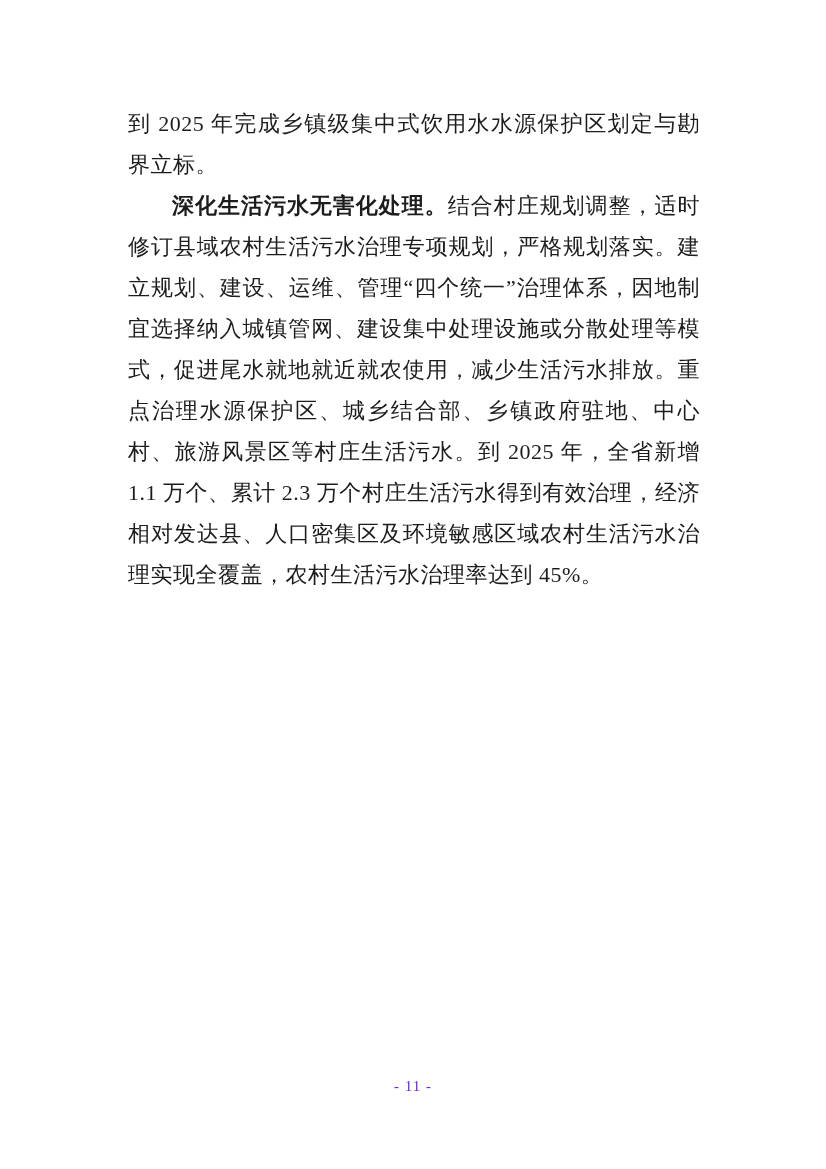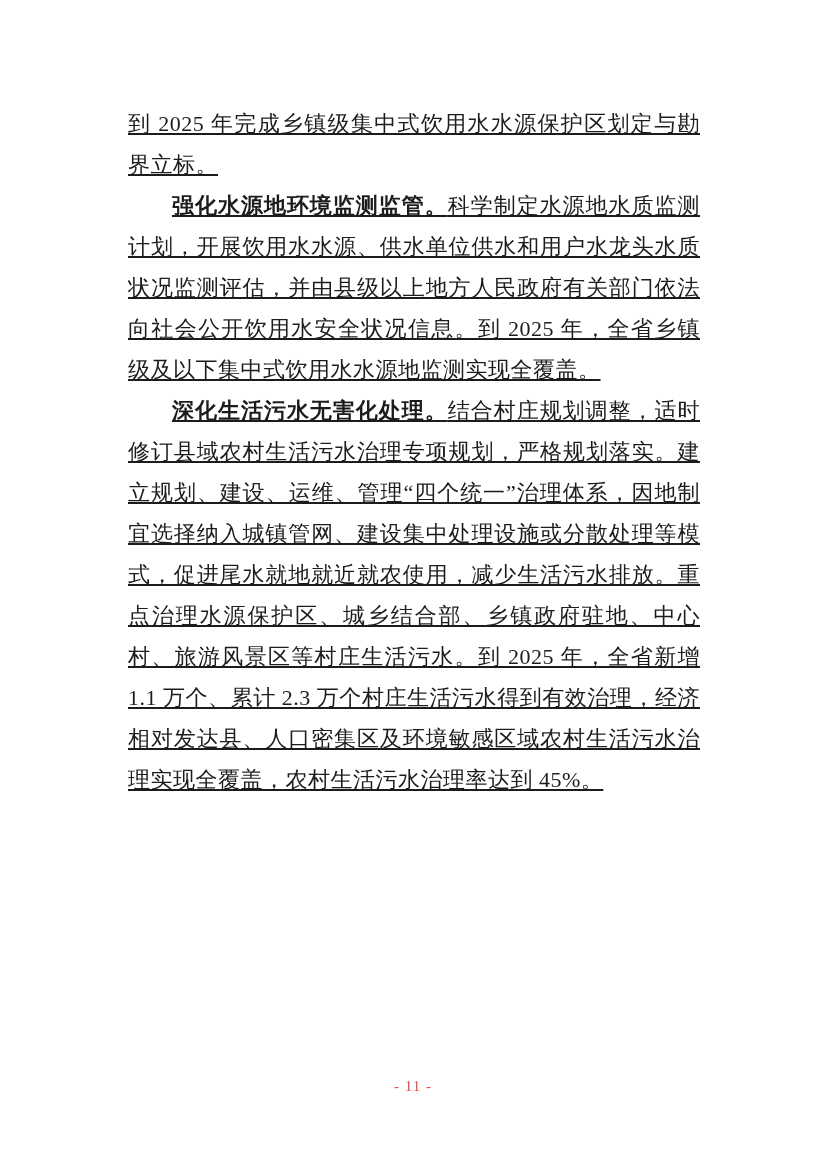--- a/index.html
+++ b/index.html
@@ -22,49 +22,47 @@
     top: 103px;
     width: 572px;
     font-size: 22px;
     line-height: 41px;
     text-align: justify;
     letter-spacing: 0.5px;
   }
   .para {
     margin: 0;
     padding: 0;
-    text-decoration: underline;
   }
   .para.indent {
     text-indent: 2em;
   }
   .lead {
     font-weight: 700;
     letter-spacing: 0.5px;
   }
   .footer {
     position: absolute;
     left: 0;
     right: 0;
     top: 1078px;
     text-align: center;
     font-size: 15px;
-    color: #ef4444;
+    color: #6d28d9;
     letter-spacing: 1px;
   }
 </style>
 </head>
 <body>
 
 <div class="page">
   <div class="content">
 
     <p class="para">到 2025 年完成乡镇级集中式饮用水水源保护区划定与勘界立标。</p>
 
-    <p class="para indent"><span class="lead">强化水源地环境监测监管。</span><span>科学制定水源地水质监测计划，开展饮用水水源、供水单位供水和用户水龙头水质状况监测评估，并由县级以上地方人民政府有关部门依法向社会公开饮用水安全状况信息。到 2025 年，全省乡镇级及以下集中式饮用水水源地监测实现全覆盖。</span></p>
 
 
     <p class="para indent"><span class="lead">深化生活污水无害化处理。</span><span>结合村庄规划调整，适时修订县域农村生活污水治理专项规划，严格规划落实。建立规划、建设、运维、管理“四个统一”治理体系，因地制宜选择纳入城镇管网、建设集中处理设施或分散处理等模式，促进尾水就地就近就农使用，减少生活污水排放。重点治理水源保护区、城乡结合部、乡镇政府驻地、中心村、旅游风景区等村庄生活污水。到 2025 年，全省新增 1.1 万个、累计 2.3 万个村庄生活污水得到有效治理，经济相对发达县、人口密集区及环境敏感区域农村生活污水治理实现全覆盖，农村生活污水治理率达到 45%。</span></p>
 
 
   </div>
 
   <div class="footer">- 11 -</div>
 </div>
 

